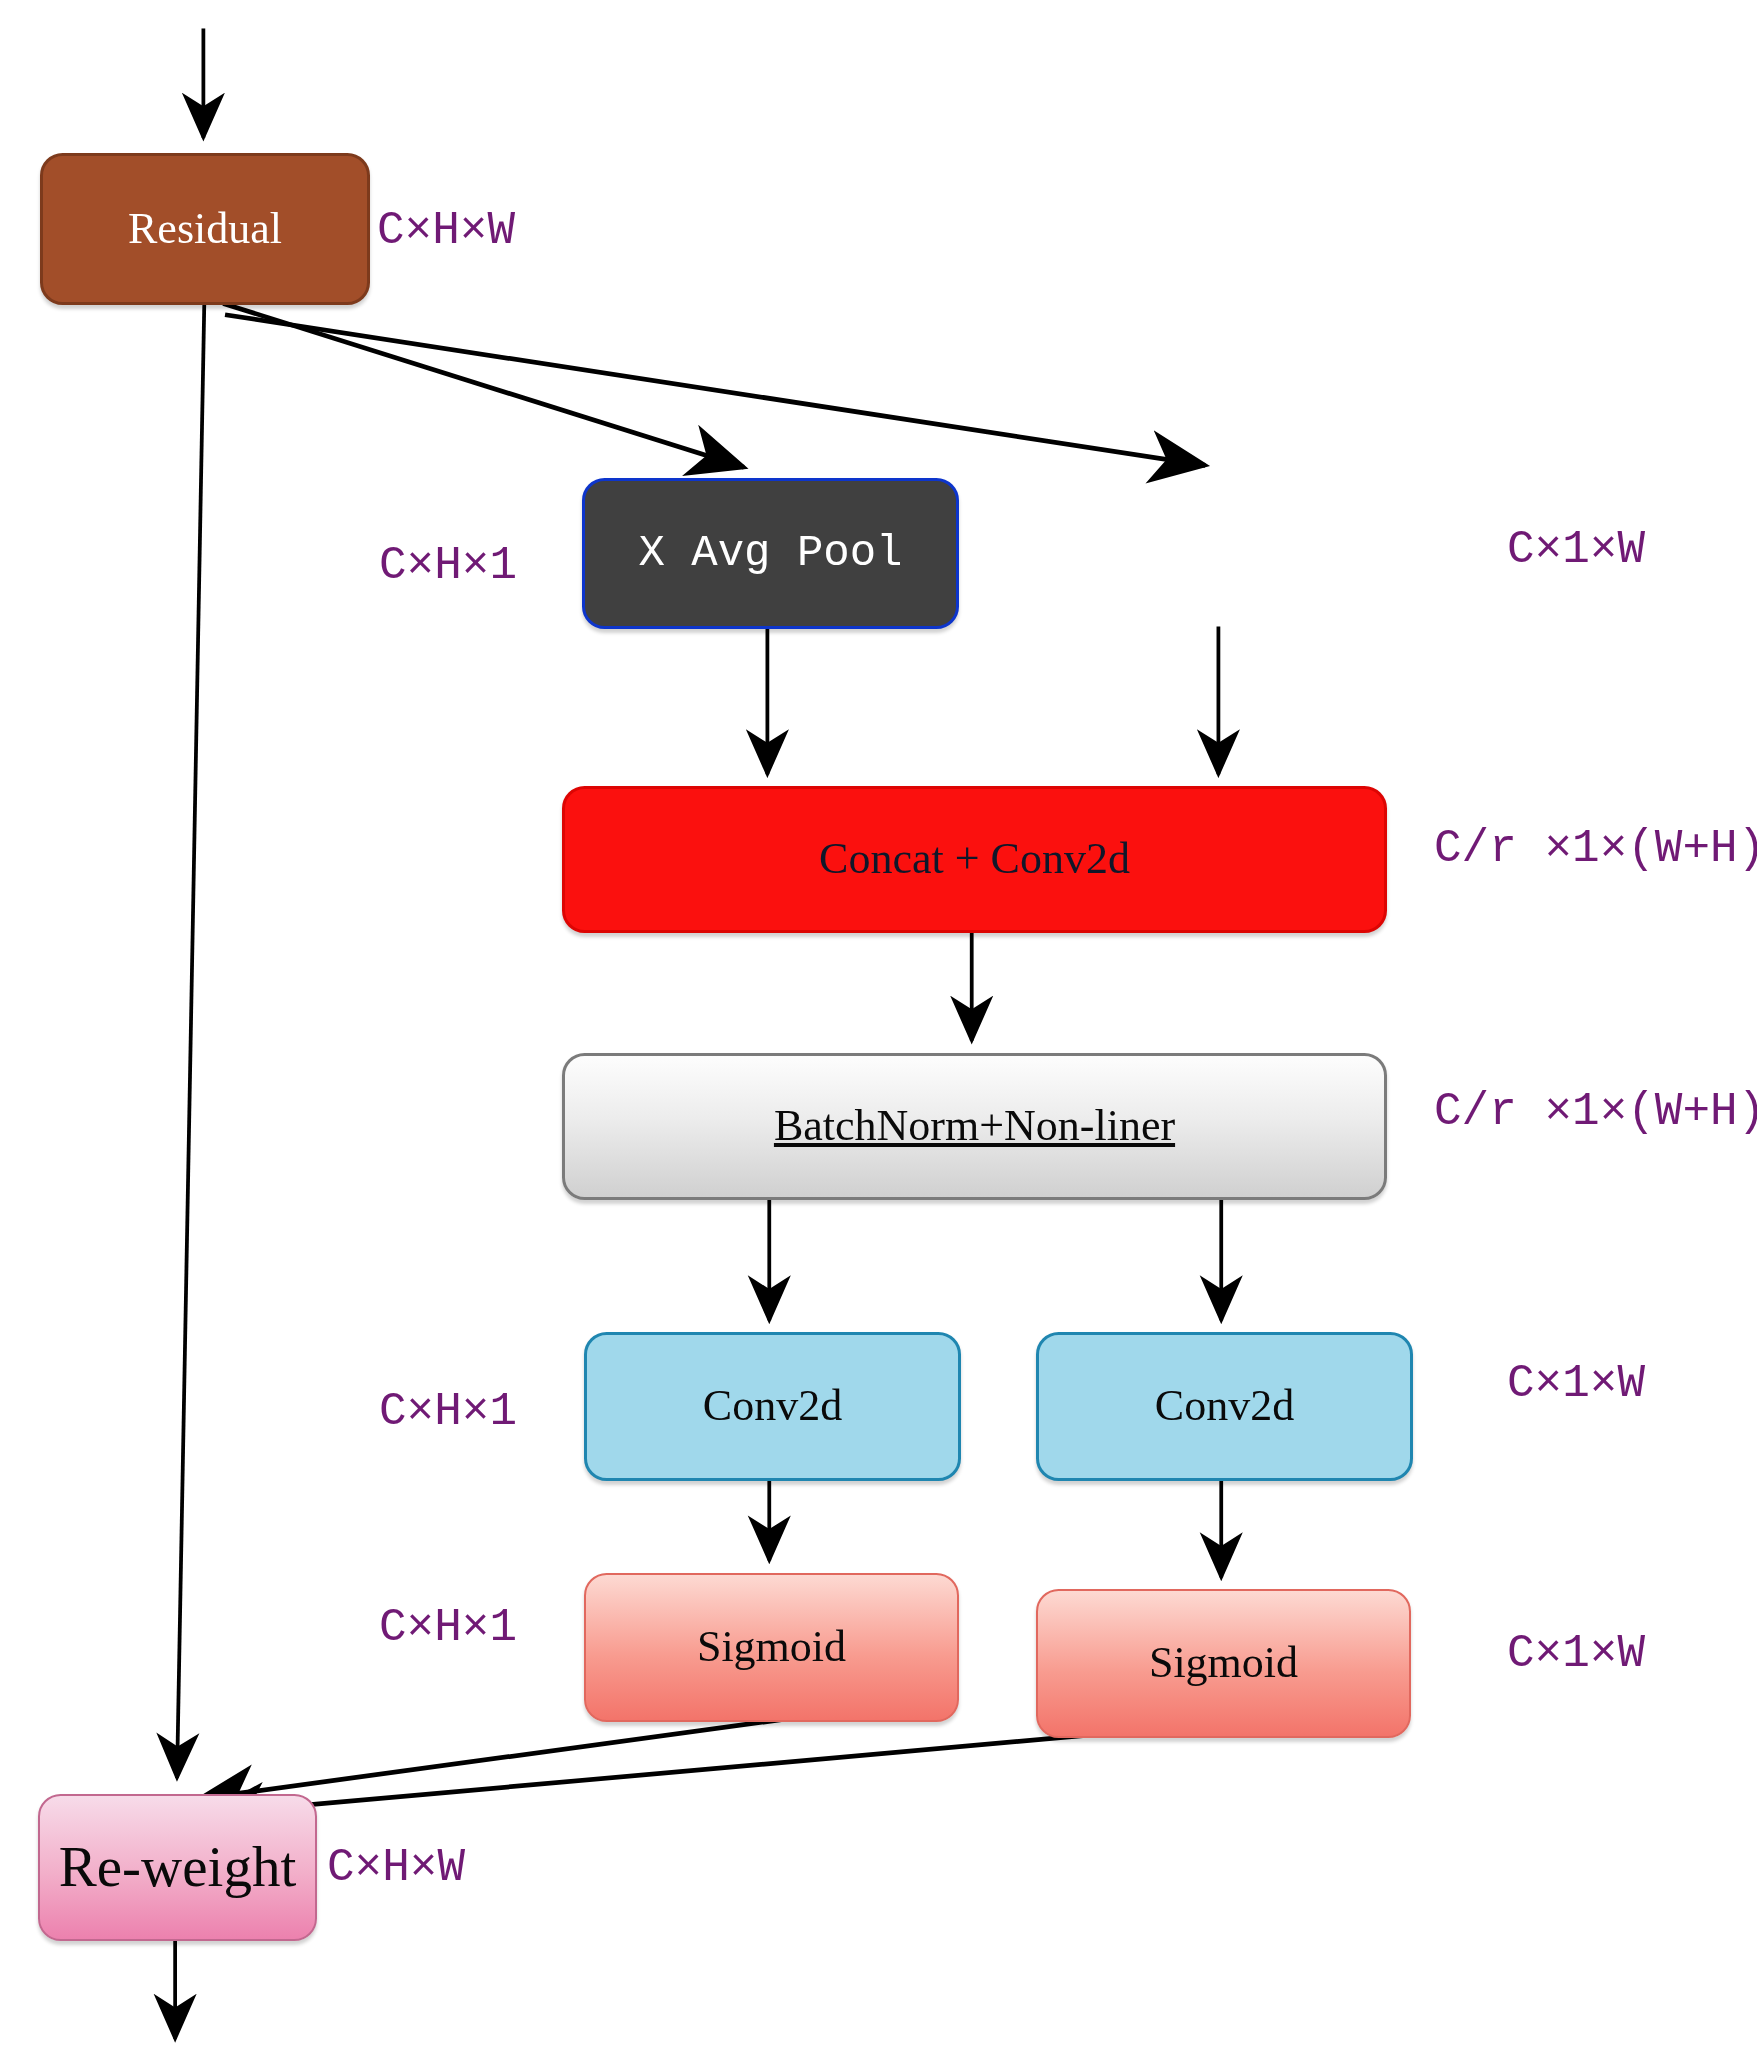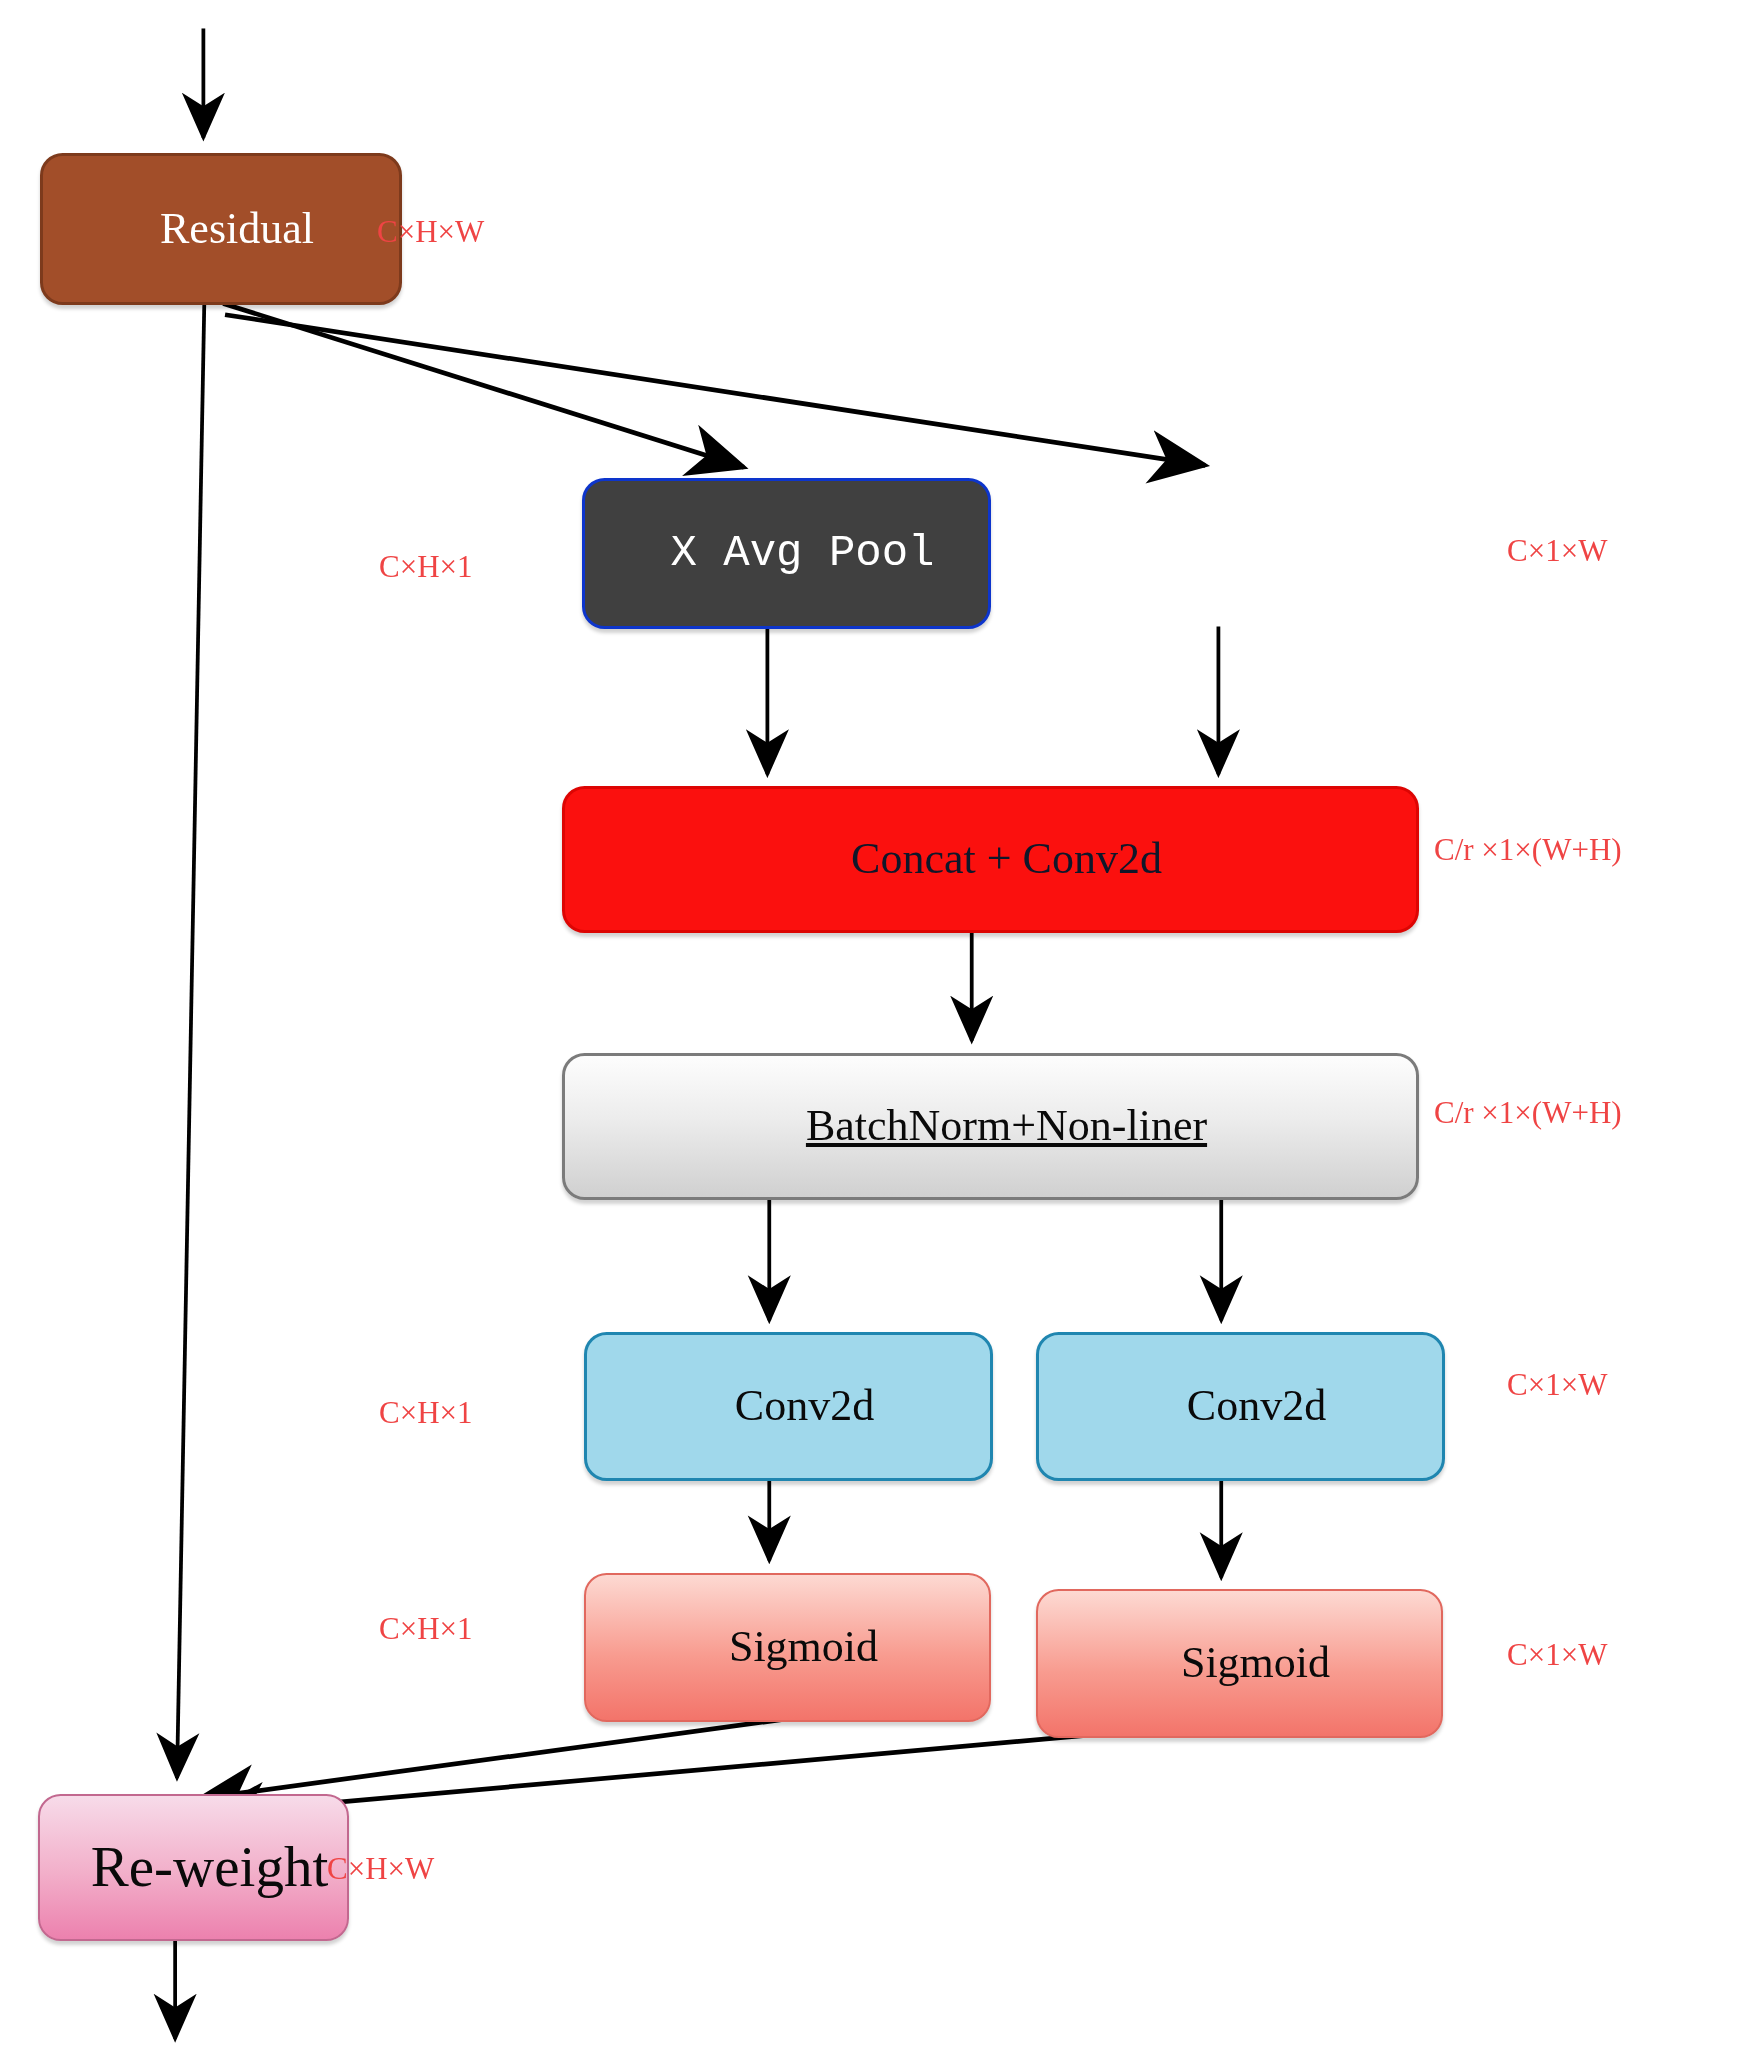--- a/index.html
+++ b/index.html
@@ -13,21 +13,20 @@
   svg.edges{position:absolute;left:0;top:0;width:1757px;height:2071px;}
 
   .node{
     position:absolute;
     display:flex;align-items:center;justify-content:center;
     border-radius:22.6px;
     font-size:44px;
     box-shadow:0 3.8px 3.8px rgba(0,0,0,0.18);
     text-align:center;
     line-height:1.1;
-    padding-left:32px;
   }
   .n-residual{
     left:40px;top:153px;width:324px;height:146px;
     background:#a24e29;border:3.8px solid #7d3a1c;color:#ffffff;
   }
   .n-xpool{
     left:582px;top:478px;width:371px;height:145px;
     background:#404040;border:3.8px solid #0d35cc;color:#ffffff;font-family:Liberation Mono, monospace;
   }
   .n-ypool{
@@ -63,23 +62,23 @@
   }
   .n-reweight{
     left:38px;top:1794px;width:275px;height:143px;
     background:linear-gradient(180deg,#f7dbe9 0%,#f2aec9 55%,#ec81ae 100%);
     border:2.8px solid #c2688f;color:#0a0a0a;
     font-size:57px;
   }
 
   .dim{
     position:absolute;
-    font-family:Liberation Serif, serif;
-    font-size:31px;
-    color:#ef4444;
+    font-family:Liberation Mono, monospace;
+    font-size:46px;
+    color:#701a75;
     white-space:nowrap;
     line-height:45px;
   }
   .d-residual {left:377px;top:209px;}
   .d-xpool    {left:379px;top:544px;}
   .d-ypool    {left:1507px;top:528px;}
   .d-concat   {left:1434px;top:827px;}
   .d-batchnorm{left:1434px;top:1090px;}
   .d-convx    {left:379px;top:1390px;}
   .d-convy    {left:1507px;top:1362px;}

